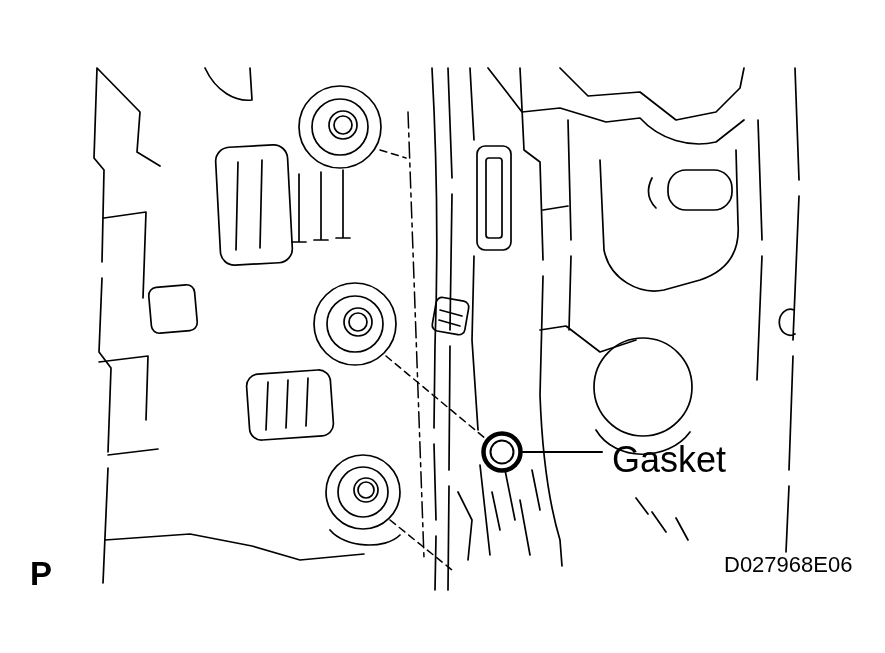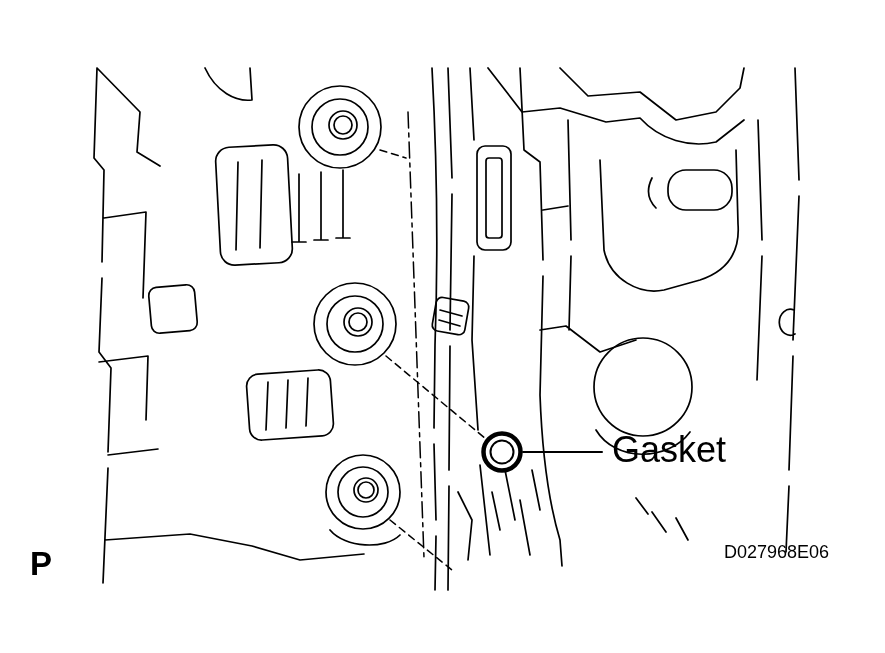--- a/index.html
+++ b/index.html
@@ -18,23 +18,23 @@
     fill: none;
     stroke-width: 1.7;
     stroke-linecap: round;
     stroke-linejoin: round;
   }
   .chain { stroke-dasharray: 16 5 4 5; stroke-width: 1.5; }
   .dash  { stroke-dasharray: 7 5;      stroke-width: 1.5; }
   .gasket-outer { stroke-width: 4.5; }
   .gasket-inner { stroke-width: 2; }
   .leader { stroke-width: 2; }
-  .label { position: absolute; white-space: nowrap; }
+  .label { position: absolute; white-space: nowrap; margin-top: 10px; }
   .gasket-label { left: 612px; top: 429px; font-size: 36px; }
-  .figure-code  { left: 724px; top: 542px; font-size: 18px; }
+  .figure-code  { left: 724px; top: 542px; font-size: 22px; }
   .page-marker  { left: 30px;  top: 545px; font-size: 33px; font-weight: bold; }
 </style>
 </head>
 <body>
 
 <div class="canvas">
 
   <svg class="figure" width="885" height="653" viewBox="0 0 885 653">
     <g class="ink">
 

